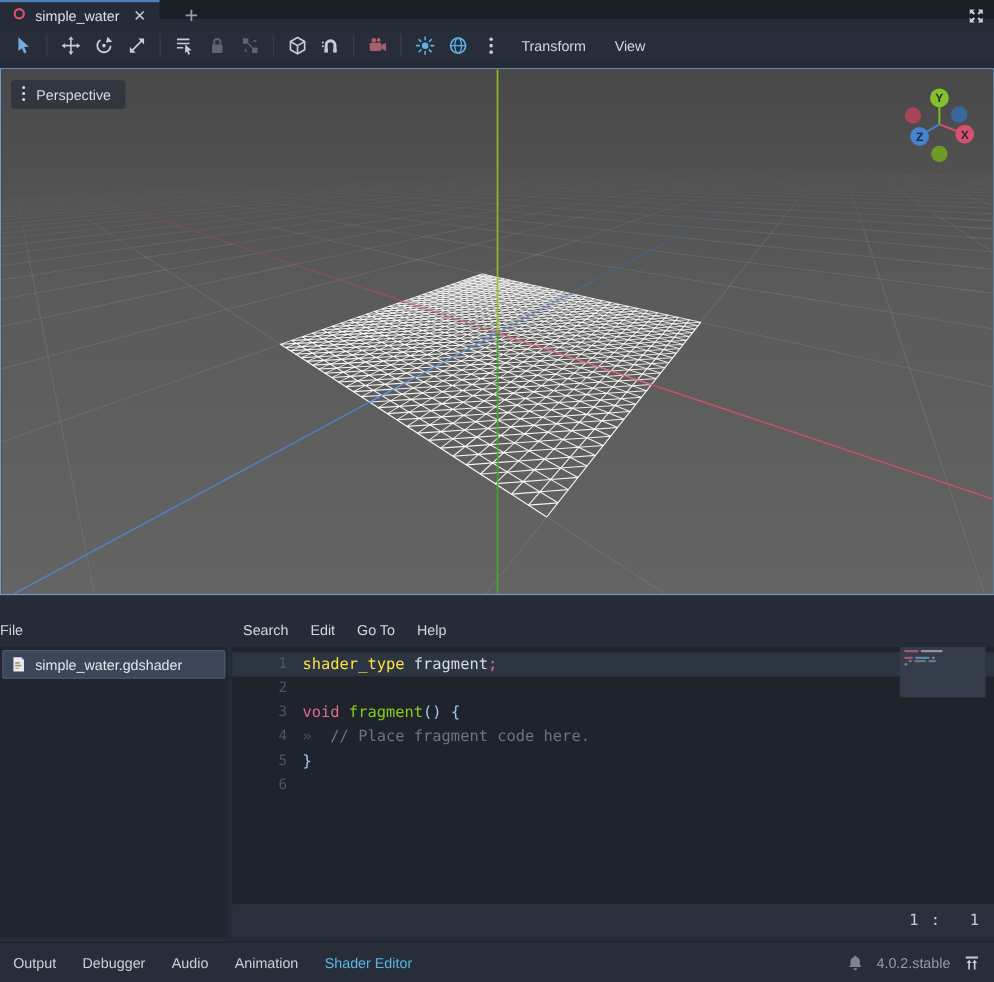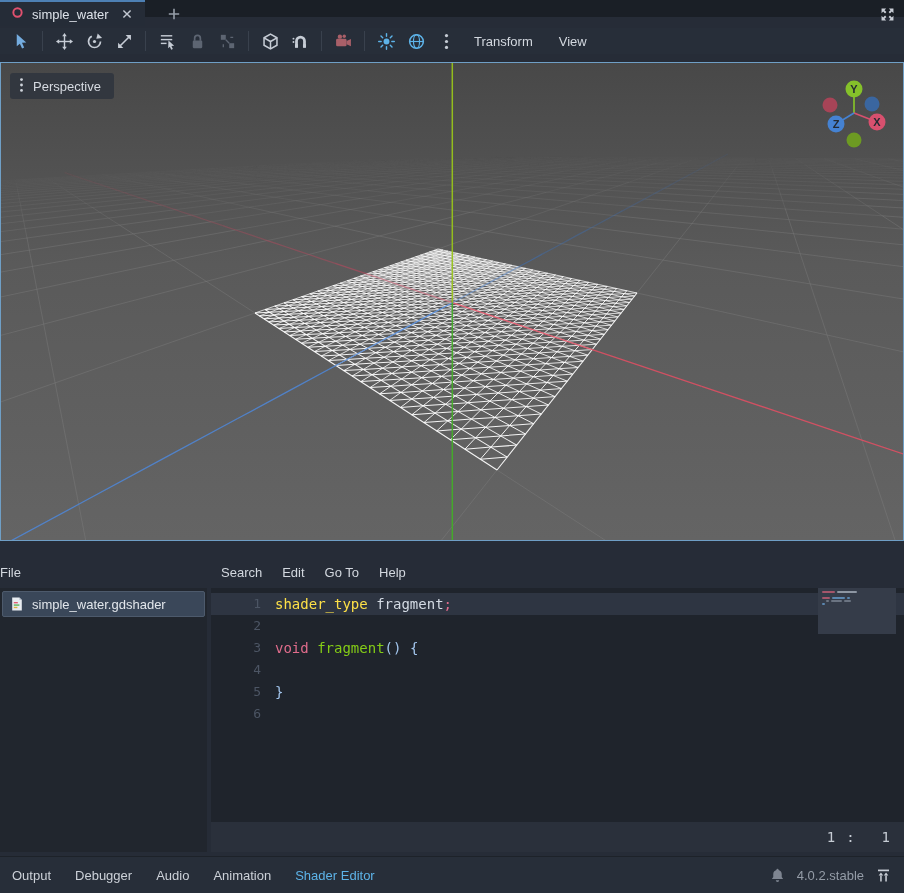--- a/index.html
+++ b/index.html
@@ -1115,20 +1115,21 @@
           <div class="cl">
             <span class="ln">2</span>
             <span class="ct"></span>
           </div>
           <div class="cl">
             <span class="ln">3</span>
             <span class="ct"><span style="color: rgb(224, 108, 140);">void</span><span style="color: rgb(212, 219, 228);"> </span><span style="color: #84cc16;">fragment</span><span style="color: rgb(163, 198, 238);">()</span><span style="color: rgb(212, 219, 228);"> </span><span style="color: rgb(163, 198, 238);">{</span></span>
           </div>
           <div class="cl">
             <span class="ln">4</span>
+            <span class="ct"><span style="color: rgb(69, 79, 93);">»</span><span style="color: rgb(212, 219, 228);">  </span><span style="color: rgb(106, 116, 130);">// Place fragment code here.</span></span>
           </div>
           <div class="cl">
             <span class="ln">5</span>
             <span class="ct"><span style="color: rgb(163, 198, 238);">}</span></span>
           </div>
           <div class="cl">
             <span class="ln">6</span>
             <span class="ct"></span>
           </div>
         </div>

